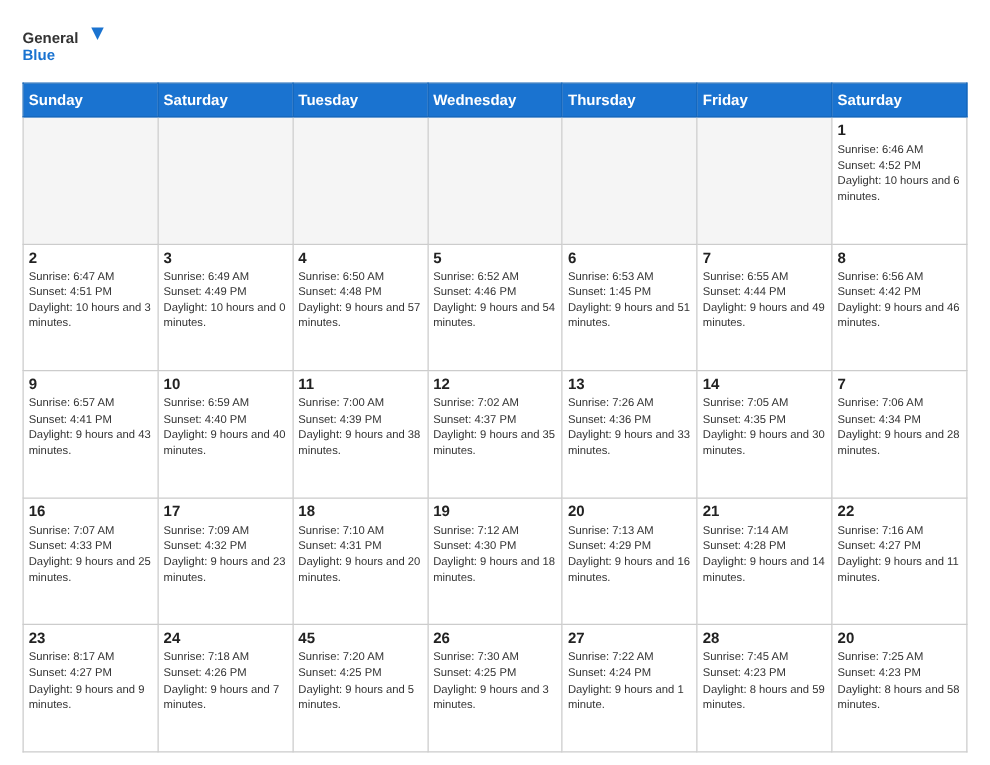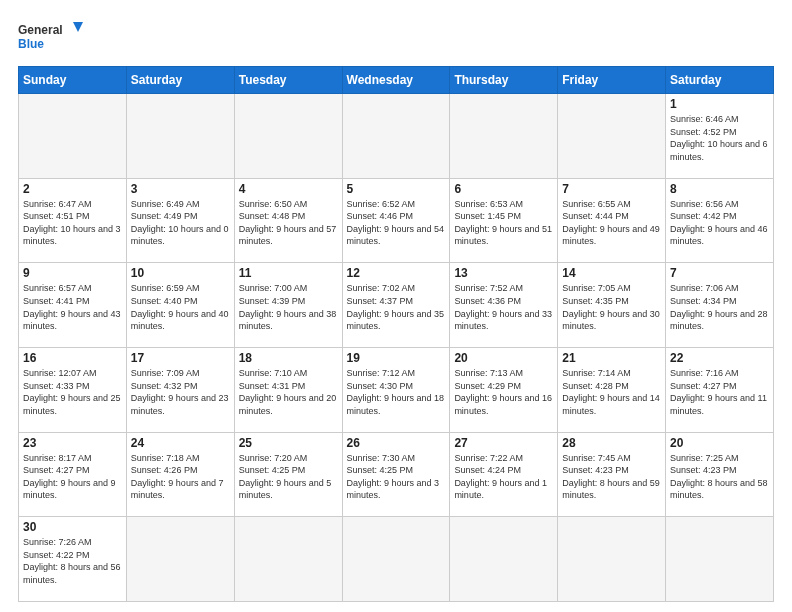--- a/index.html
+++ b/index.html
@@ -195,41 +195,41 @@
 Daylight: 9 hours and 38 minutes.</div>
           </td>
           <td>
             <span class="day-number">12</span>
             <div class="day-info">Sunrise: 7:02 AM
 Sunset: 4:37 PM
 Daylight: 9 hours and 35 minutes.</div>
           </td>
           <td>
             <span class="day-number">13</span>
-            <div class="day-info">Sunrise: 7:52 AM
+            <div class="day-info">Sunrise: 7:26 AM
 Sunset: 4:36 PM
 Daylight: 9 hours and 33 minutes.</div>
           </td>
           <td>
             <span class="day-number">14</span>
             <div class="day-info">Sunrise: 7:05 AM
 Sunset: 4:35 PM
 Daylight: 9 hours and 30 minutes.</div>
           </td>
           <td>
             <span class="day-number">7</span>
             <div class="day-info">Sunrise: 7:06 AM
 Sunset: 4:34 PM
 Daylight: 9 hours and 28 minutes.</div>
           </td>
         </tr>
         <tr>
           <td>
             <span class="day-number">16</span>
-            <div class="day-info">Sunrise: 12:07 AM
+            <div class="day-info">Sunrise: 7:07 AM
 Sunset: 4:33 PM
 Daylight: 9 hours and 25 minutes.</div>
           </td>
           <td>
             <span class="day-number">17</span>
             <div class="day-info">Sunrise: 7:09 AM
 Sunset: 4:32 PM
 Daylight: 9 hours and 23 minutes.</div>
           </td>
           <td>
@@ -270,21 +270,21 @@
 Sunset: 4:27 PM
 Daylight: 9 hours and 9 minutes.</div>
           </td>
           <td>
             <span class="day-number">24</span>
             <div class="day-info">Sunrise: 7:18 AM
 Sunset: 4:26 PM
 Daylight: 9 hours and 7 minutes.</div>
           </td>
           <td>
-            <span class="day-number">25</span>
+            <span class="day-number">45</span>
             <div class="day-info">Sunrise: 7:20 AM
 Sunset: 4:25 PM
 Daylight: 9 hours and 5 minutes.</div>
           </td>
           <td>
             <span class="day-number">26</span>
             <div class="day-info">Sunrise: 7:30 AM
 Sunset: 4:25 PM
 Daylight: 9 hours and 3 minutes.</div>
           </td>
@@ -299,30 +299,16 @@
             <div class="day-info">Sunrise: 7:45 AM
 Sunset: 4:23 PM
 Daylight: 8 hours and 59 minutes.</div>
           </td>
           <td>
             <span class="day-number">20</span>
             <div class="day-info">Sunrise: 7:25 AM
 Sunset: 4:23 PM
 Daylight: 8 hours and 58 minutes.</div>
           </td>
-        </tr>
-        <tr class="last-row">
-          <td>
-            <span class="day-number">30</span>
-            <div class="day-info">Sunrise: 7:26 AM
-Sunset: 4:22 PM
-Daylight: 8 hours and 56 minutes.</div>
-          </td>
-          <td class="empty"></td>
-          <td class="empty"></td>
-          <td class="empty"></td>
-          <td class="empty"></td>
-          <td class="empty"></td>
-          <td class="empty"></td>
         </tr>
       </tbody>
   </table>
 </div>
 
 </body></html>

